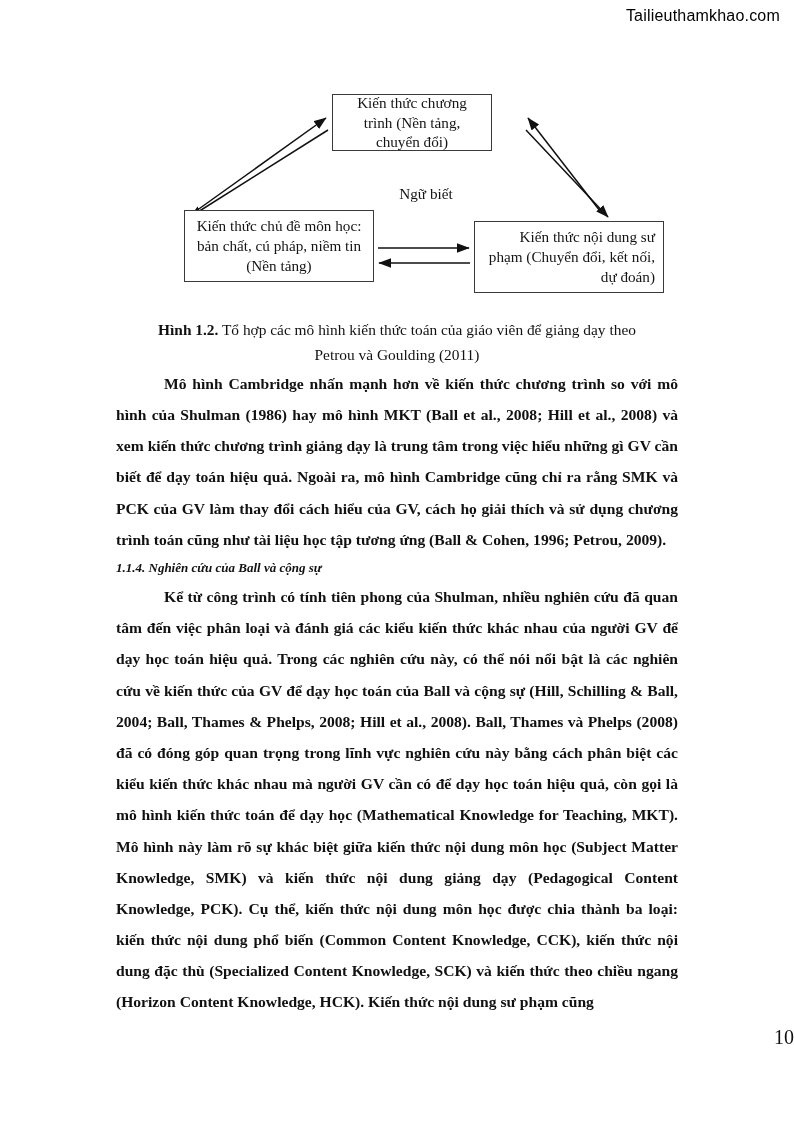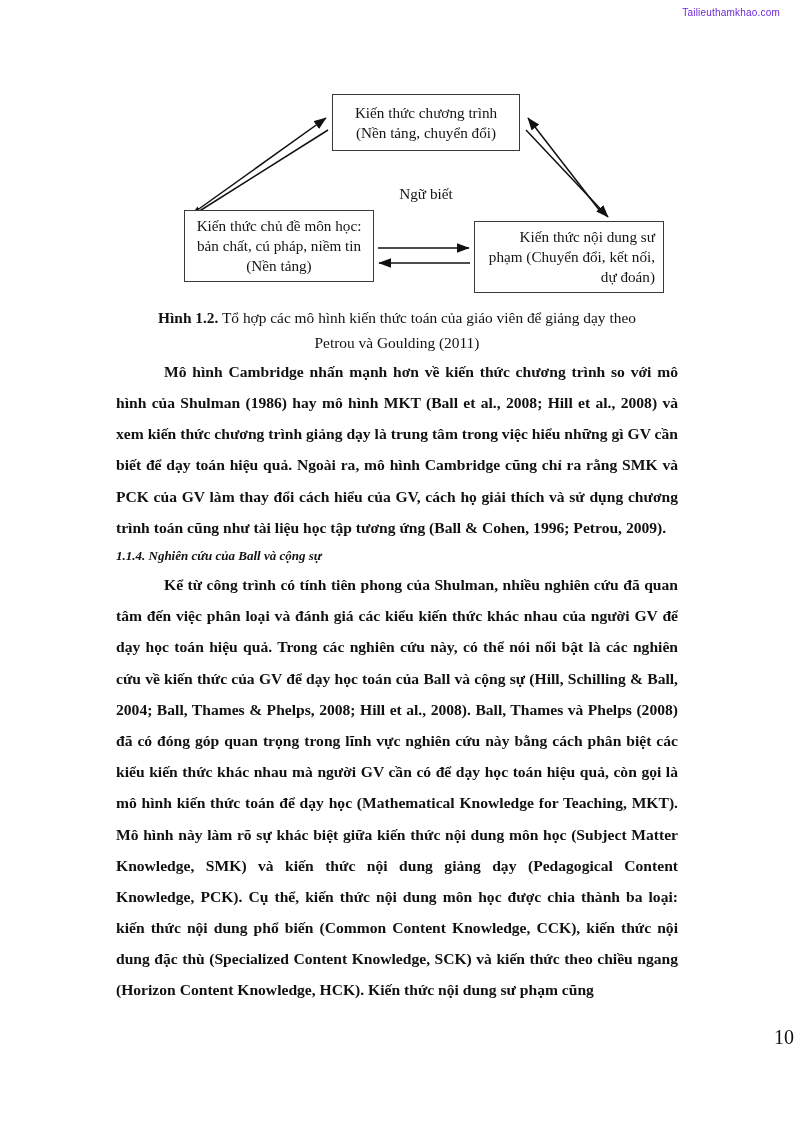--- a/index.html
+++ b/index.html
@@ -19,23 +19,23 @@
     overflow: hidden;
     box-sizing: border-box;
   }
 
   
   .watermark {
     position: absolute;
     top: 7px;
     right: 14px;
     font-family: "Liberation Sans", "DejaVu Sans", sans-serif;
-    font-size: 10px;
+    font-size: 16px;
     letter-spacing: 0.2px;
-    color: #6d28d9;
+    color: #000000;
     user-select: none;
   }
 
   
   .content {
     position: absolute;
     left: 116px;
     top: 78px;
     width: 562px;
   }
@@ -61,21 +61,21 @@
     justify-content: center;
     text-align: center;
     font-size: 15.2px;
     line-height: 1.30;
     padding: 5px 8px;
     color: #141414;
   }
   .node-top {
     left: 216px;
     top: 16px;
-    width: 188px;
+    width: 160px;
     height: 57px;
   }
   .node-left {
     left: 68px;
     top: 132px;
     width: 190px;
     height: 72px;
   }
   .node-right {
     left: 358px;
@@ -89,21 +89,21 @@
     left: 216px;
     top: 107px;
     width: 188px;
     text-align: center;
     font-size: 15.2px;
     color: #141414;
   }
 
   
   .caption {
-    margin-top: 0;
+    margin-top: 12px;
     text-align: center;
     font-size: 15.4px;
     line-height: 1.62;
     color: #111;
   }
   .caption b { font-weight: bold; }
 
   
   .para {
     margin: 0;

